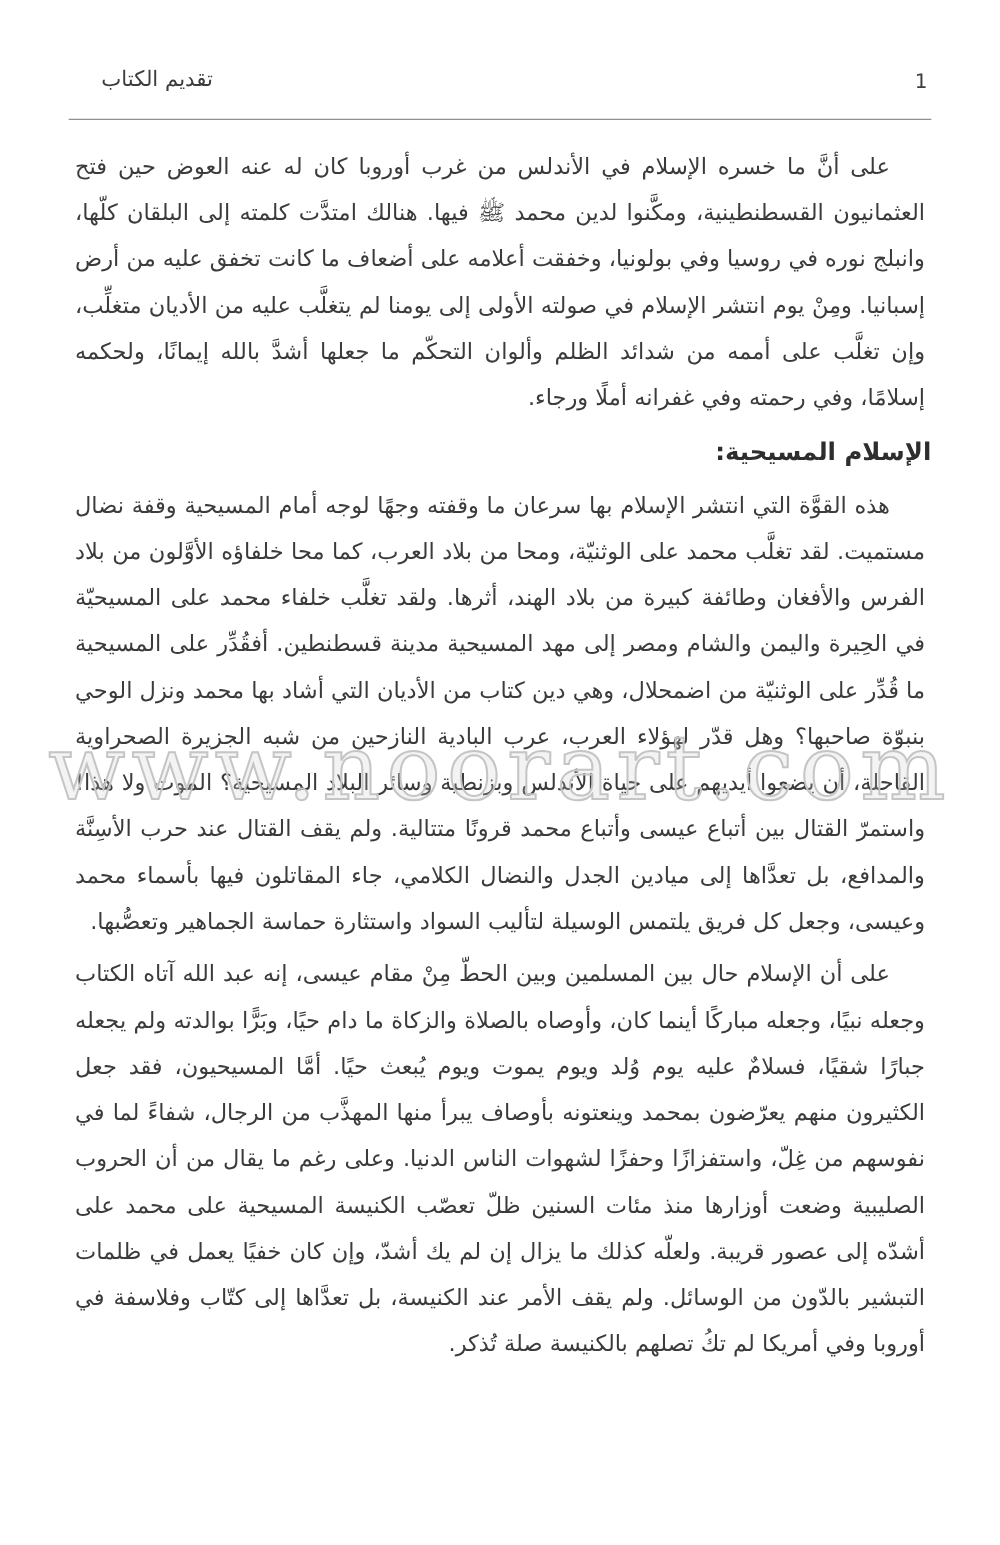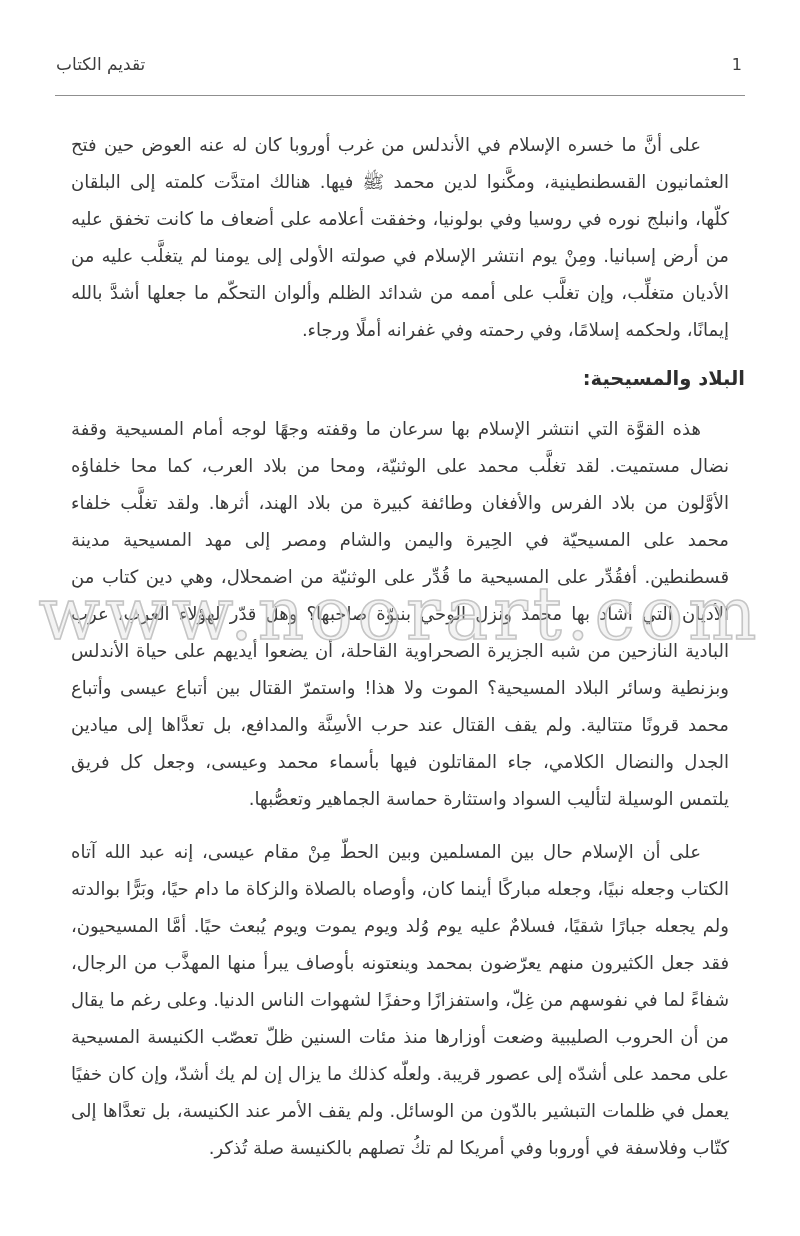--- a/index.html
+++ b/index.html
@@ -18,40 +18,40 @@
     top: 54px;
     right: 56px;
     left: 56px;
     display: flex;
     justify-content: space-between;
     align-items: flex-end;
     font-size: 17px;
     color: #3d3d3d;
   }
   .page-number { font-size: 16px; letter-spacing: 2px; }
-  .running-title { font-size: 17px; }
+  .running-title { font-size: 17px; margin-left: 25px; }
   .header-rule {
     position: absolute;
     top: 95px;
     right: 55px;
     left: 55px;
     border-top: 1.5px solid #8f8f8f;
   }
   .page-body {
     position: absolute;
     top: 110px;
     right: 55px;
     left: 55px;
     text-align: justify;
     font-size: 18px;
     line-height: 37px;
     color: #3b3b3b;
   }
   .para {
-    margin: 16px;
+    margin: 5px;
     text-indent: 28px;
     text-align: justify;
   }
   .heading {
     margin: 10px 0 9px 0;
     font-size: 19.5px;
     line-height: 30px;
     font-weight: bold;
     color: #2e2e2e;
     text-indent: 0;
@@ -83,21 +83,21 @@
     <span class="page-number">1</span>
     <span class="running-title">تقديم الكتاب</span>
   </header>
 
   <div class="header-rule"></div>
 
   <main class="page-body">
 
     <p class="para">على أنَّ ما خسره الإسلام في الأندلس من غرب أوروبا كان له عنه العوض حين فتح العثمانيون القسطنطينية، ومكَّنوا لدين محمد ﷺ فيها. هنالك امتدَّت كلمته إلى البلقان كلّها، وانبلج نوره في روسيا وفي بولونيا، وخفقت أعلامه على أضعاف ما كانت تخفق عليه من أرض إسبانيا. ومِنْ يوم انتشر الإسلام في صولته الأولى إلى يومنا لم يتغلَّب عليه من الأديان متغلِّب، وإن تغلَّب على أممه من شدائد الظلم وألوان التحكّم ما جعلها أشدَّ بالله إيمانًا، ولحكمه إسلامًا، وفي رحمته وفي غفرانه أملًا ورجاء.</p>
 
-    <h2 class="heading">البلاد والمسيحية:</h2>
+    <h2 class="heading">الإسلام المسيحية:</h2>
 
     <p class="para">هذه القوَّة التي انتشر الإسلام بها سرعان ما وقفته وجهًا لوجه أمام المسيحية وقفة نضال مستميت. لقد تغلَّب محمد على الوثنيّة، ومحا من بلاد العرب، كما محا خلفاؤه الأوَّلون من بلاد الفرس والأفغان وطائفة كبيرة من بلاد الهند، أثرها. ولقد تغلَّب خلفاء محمد على المسيحيّة في الحِيرة واليمن والشام ومصر إلى مهد المسيحية مدينة قسطنطين. أفقُدِّر على المسيحية ما قُدِّر على الوثنيّة من اضمحلال، وهي دين كتاب من الأديان التي أشاد بها محمد ونزل الوحي بنبوّة صاحبها؟ وهل قدّر لهؤلاء العرب، عرب البادية النازحين من شبه الجزيرة الصحراوية القاحلة، أن يضعوا أيديهم على حياة الأندلس وبزنطية وسائر البلاد المسيحية؟ الموت ولا هذا! واستمرّ القتال بين أتباع عيسى وأتباع محمد قرونًا متتالية. ولم يقف القتال عند حرب الأسِنَّة والمدافع، بل تعدَّاها إلى ميادين الجدل والنضال الكلامي، جاء المقاتلون فيها بأسماء محمد وعيسى، وجعل كل فريق يلتمس الوسيلة لتأليب السواد واستثارة حماسة الجماهير وتعصُّبها.</p>
 
 
     <p class="para">على أن الإسلام حال بين المسلمين وبين الحطّ مِنْ مقام عيسى، إنه عبد الله آتاه الكتاب وجعله نبيًا، وجعله مباركًا أينما كان، وأوصاه بالصلاة والزكاة ما دام حيًا، وبَرًّا بوالدته ولم يجعله جبارًا شقيًا، فسلامٌ عليه يوم وُلد ويوم يموت ويوم يُبعث حيًا. أمَّا المسيحيون، فقد جعل الكثيرون منهم يعرّضون بمحمد وينعتونه بأوصاف يبرأ منها المهذَّب من الرجال، شفاءً لما في نفوسهم من غِلّ، واستفزازًا وحفزًا لشهوات الناس الدنيا. وعلى رغم ما يقال من أن الحروب الصليبية وضعت أوزارها منذ مئات السنين ظلّ تعصّب الكنيسة المسيحية على محمد على أشدّه إلى عصور قريبة. ولعلّه كذلك ما يزال إن لم يك أشدّ، وإن كان خفيًا يعمل في ظلمات التبشير بالدّون من الوسائل. ولم يقف الأمر عند الكنيسة، بل تعدَّاها إلى كتّاب وفلاسفة في أوروبا وفي أمريكا لم تكُ تصلهم بالكنيسة صلة تُذكر.</p>
 
   </main>
 
   <div class="watermark">www.noorart.com</div>
 

